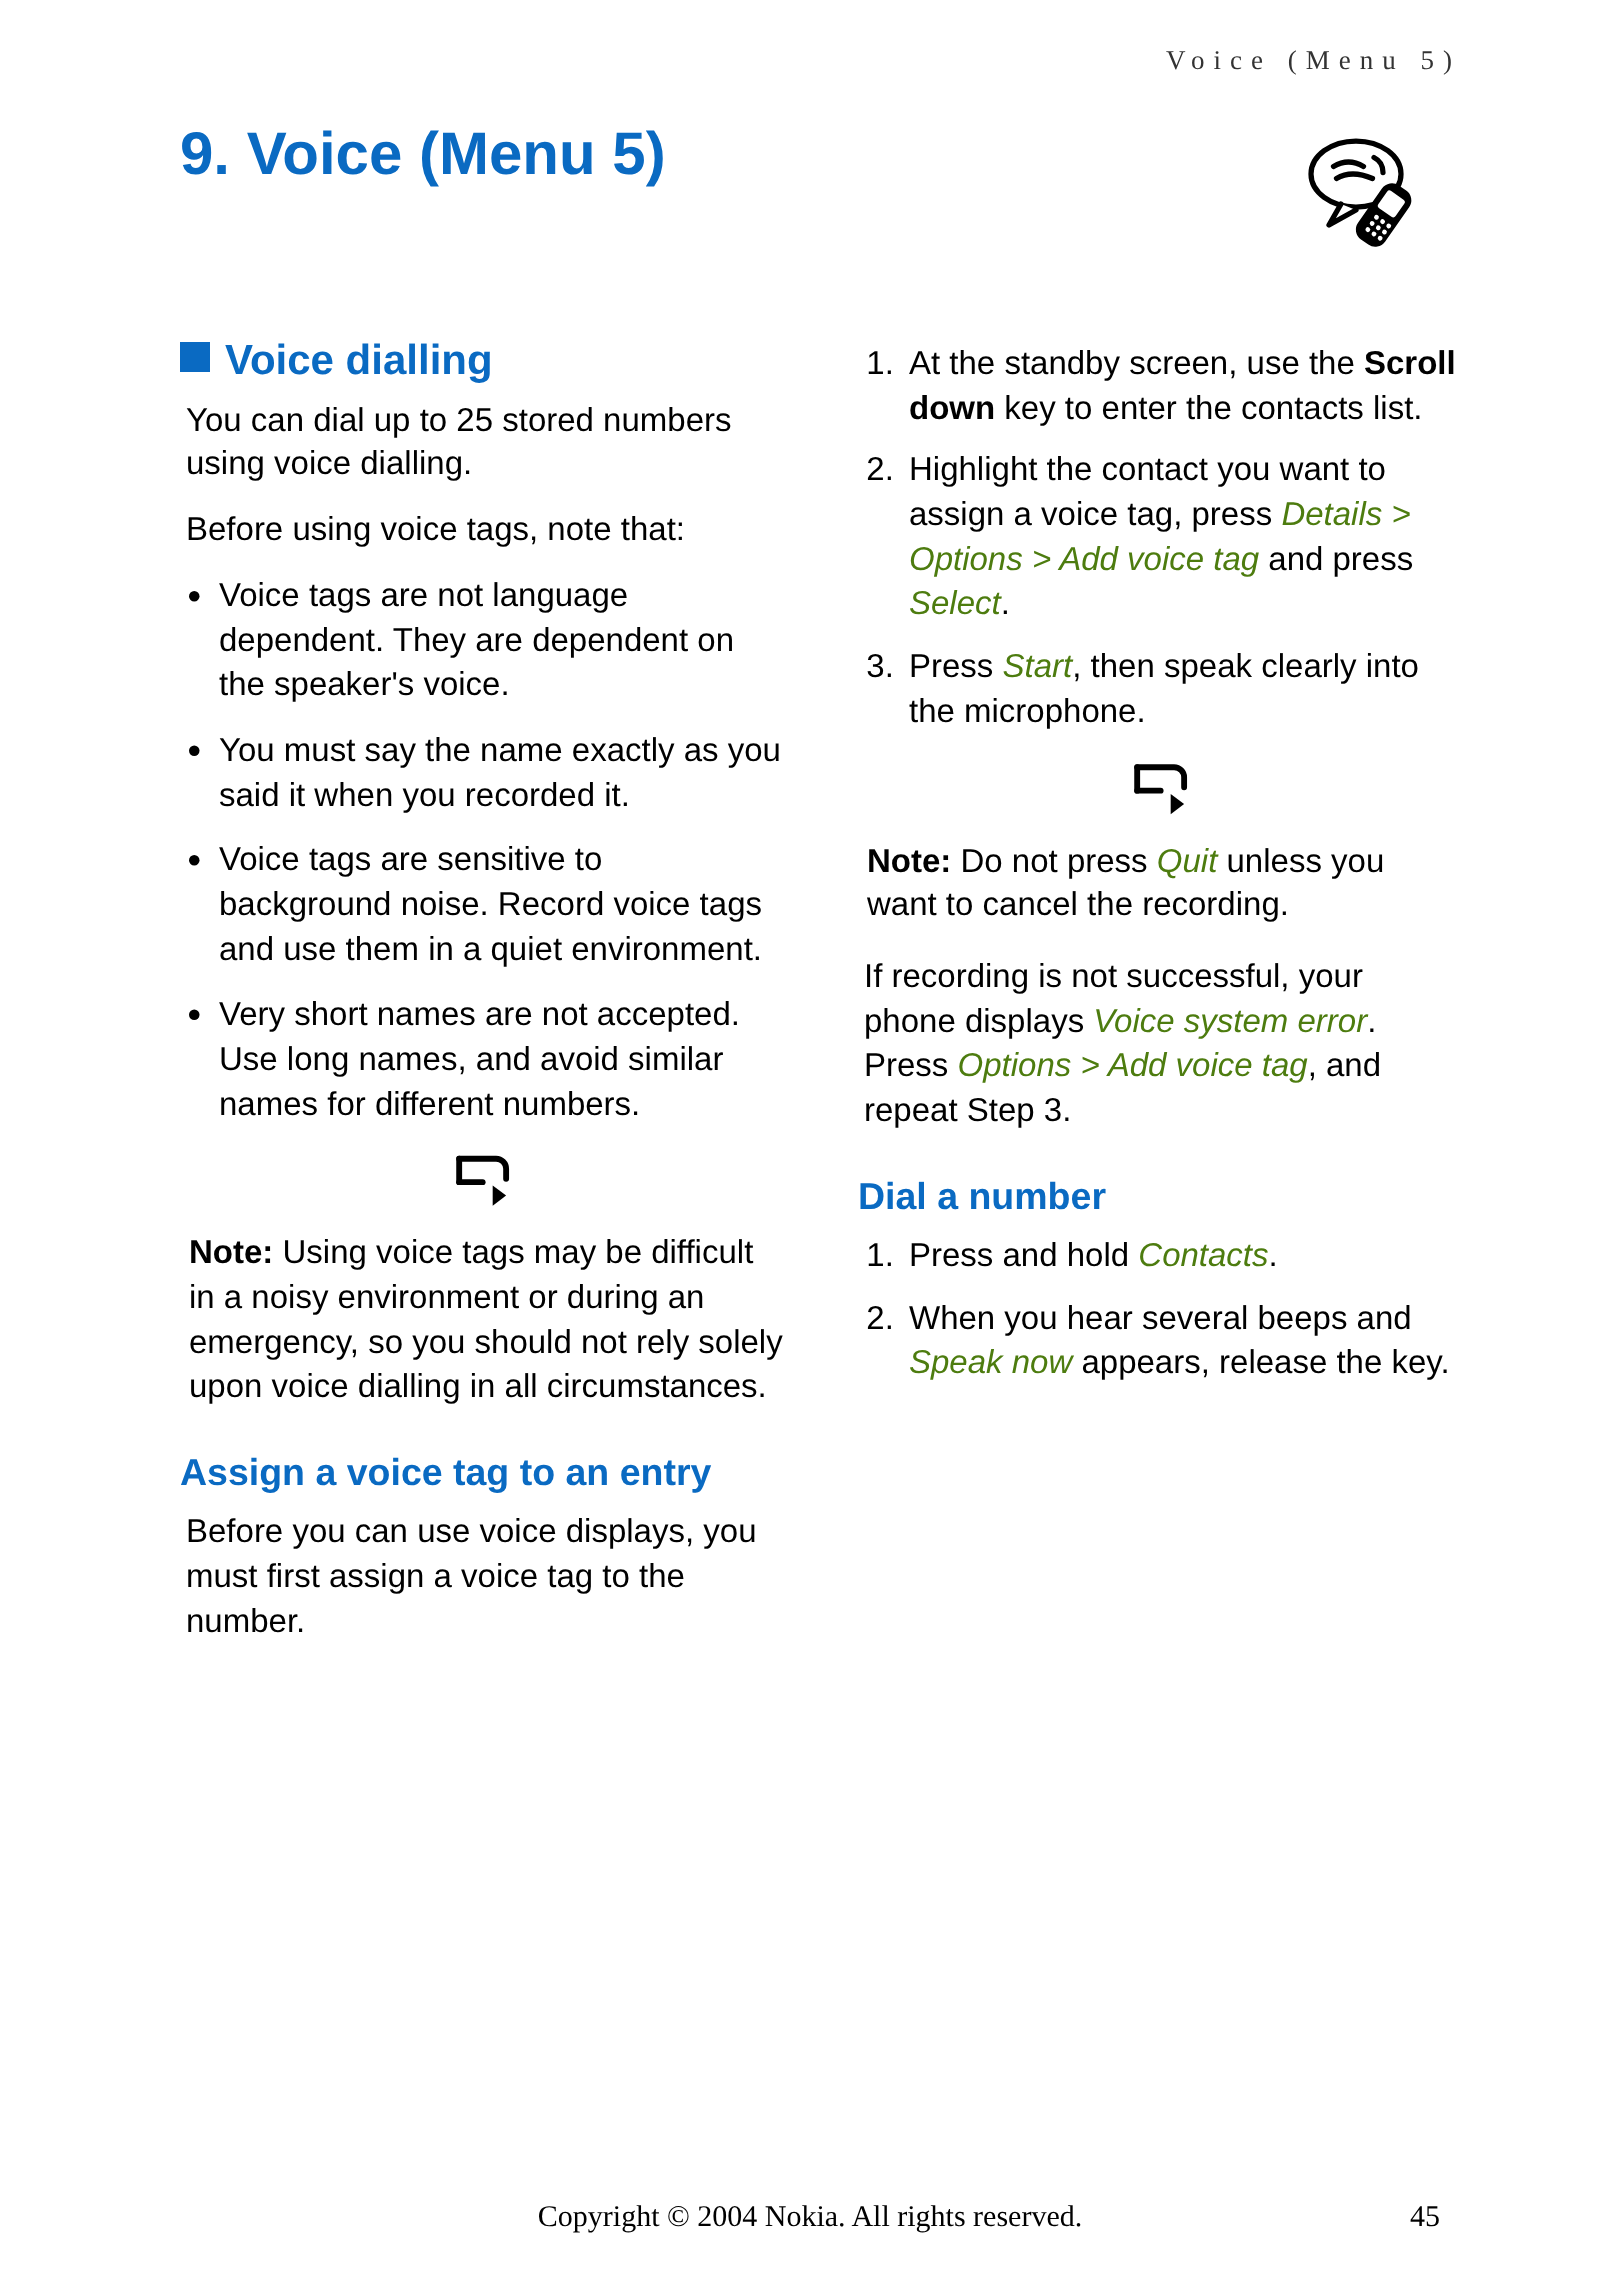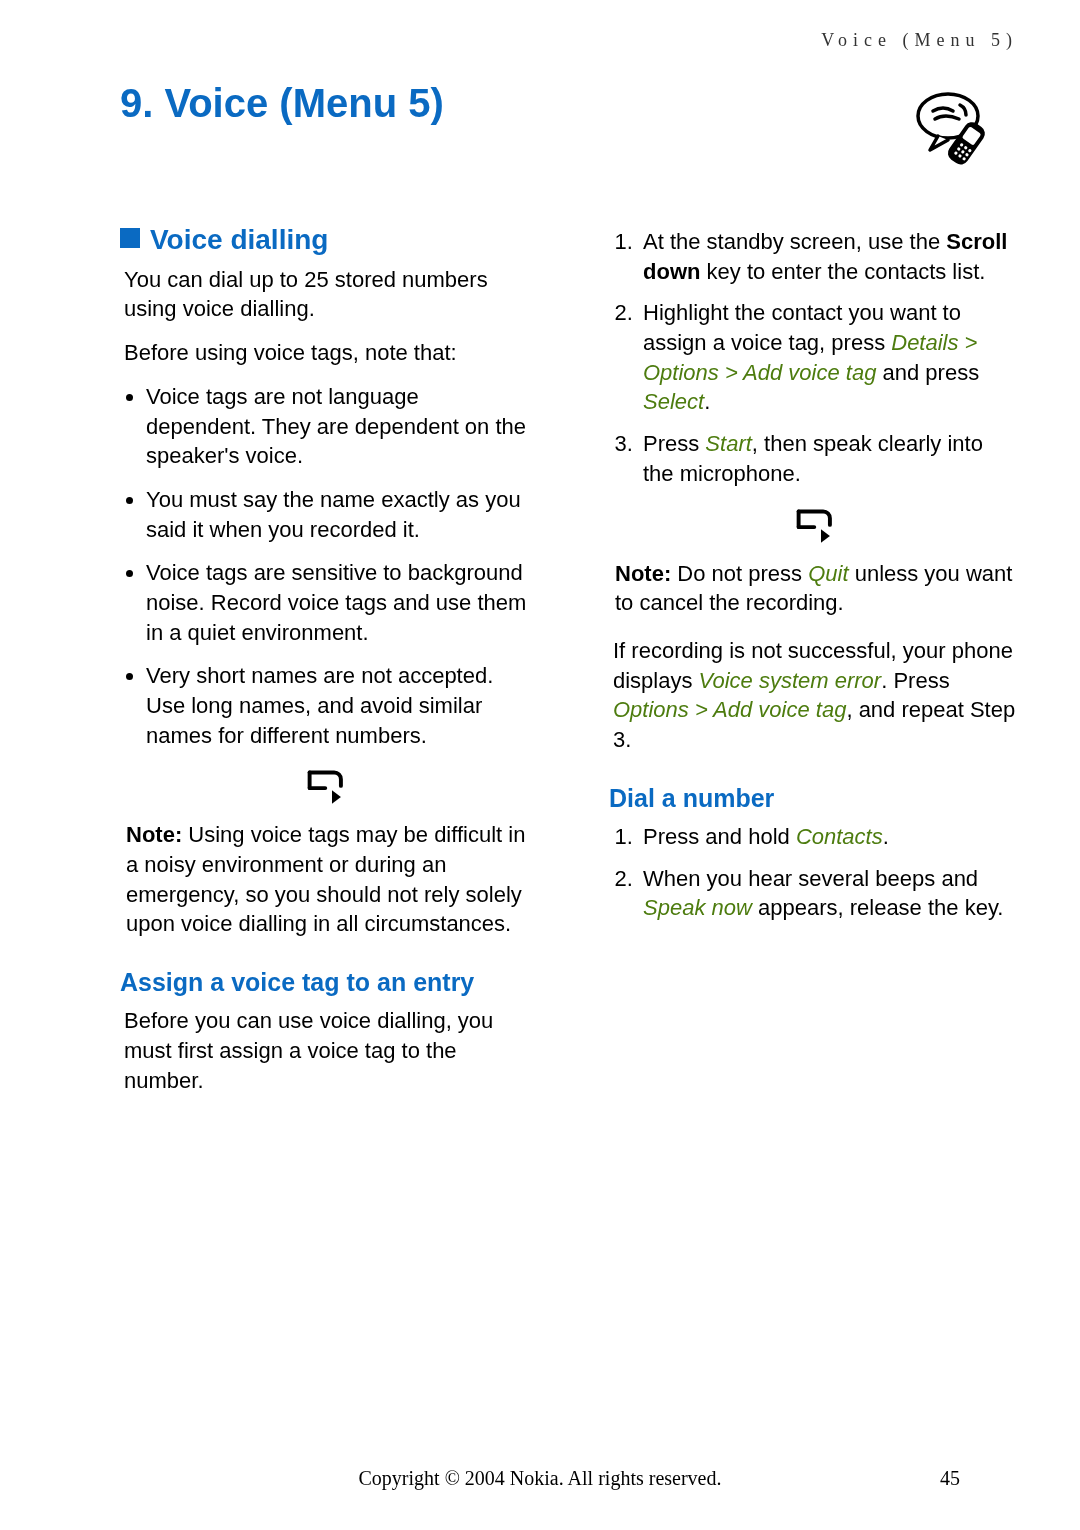--- a/index.html
+++ b/index.html
@@ -6,21 +6,21 @@
     margin: 0;
     padding: 0;
     font-family: "Segoe UI", Arial, sans-serif;
     background: #fff;
     color: #000;
     width: 1080px;
     height: 1530px;
     box-sizing: border-box;
   }
   .page {
-    padding: 30px 62px 40px 120px;
+    padding: 30px 106px 40px 120px;
     box-sizing: border-box;
     height: 100%;
     position: relative;
   }
   .running-head {
     text-align: right;
     letter-spacing: 6px;
     font-size: 18px;
     color: #333;
     margin-bottom: 30px;
@@ -37,21 +37,21 @@
     font-weight: bold;
     color: #0a6ac2;
     font-family: "Segoe UI", Arial, sans-serif;
   }
   .chapter-icon {
     width: 110px;
     height: 90px;
   }
   .columns {
     display: flex;
-    gap: 80px;
+    gap: 50px;
   }
   .col {
     flex: 1;
     font-size: 22px;
     line-height: 1.35;
   }
   .section-h {
     color: #0a6ac2;
     font-size: 28px;
     font-weight: bold;
@@ -168,21 +168,21 @@
           <path d="M24 20 l8 6 l-8 6 z" fill="#000"></path>
           <path d="M4 18 h14" fill="none" stroke="#000" stroke-width="3.5" stroke-linecap="round"></path>
         </svg>
         <div class="note-text">
           <b class="k">Note:</b>
           <span> </span><span>Using voice tags may be difficult in a noisy environment or during an emergency, so you should not rely solely upon voice dialling in all circumstances.</span>
         </div>
       </div>
 
       <div class="sub-h">Assign a voice tag to an entry</div>
-      <p>Before you can use voice dialling, you must first assign a voice tag to the number.</p>
+      <p>Before you can use voice displays, you must first assign a voice tag to the number.</p>
     </div>
 
     <div class="col">
       <ol>
         <li>
           <span>At the standby screen, use the </span><b class="k">Scroll down</b><span> key to enter the contacts list.</span>
         </li>
         <li>
           <span>Highlight the contact you want to assign a voice tag, press </span><em class="k">Details</em><em class="k"> &gt; </em><em class="k">Options</em><em class="k"> &gt; </em><em class="k">Add voice tag</em><span> and press </span><em class="k">Select</em><span>.</span>
         </li>

